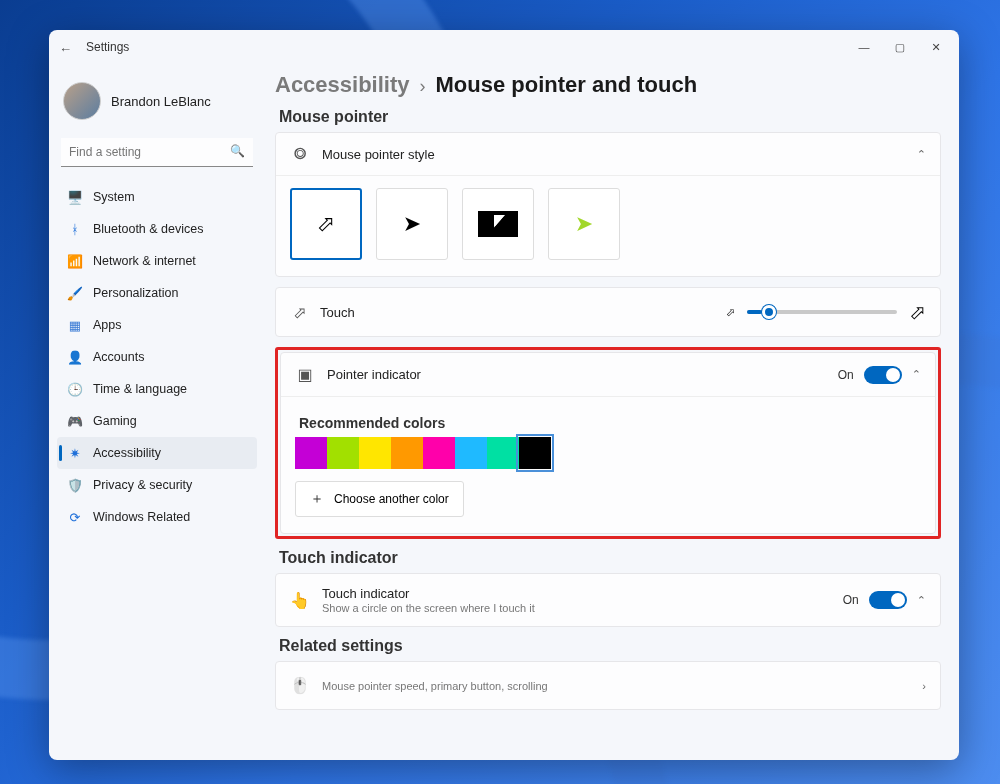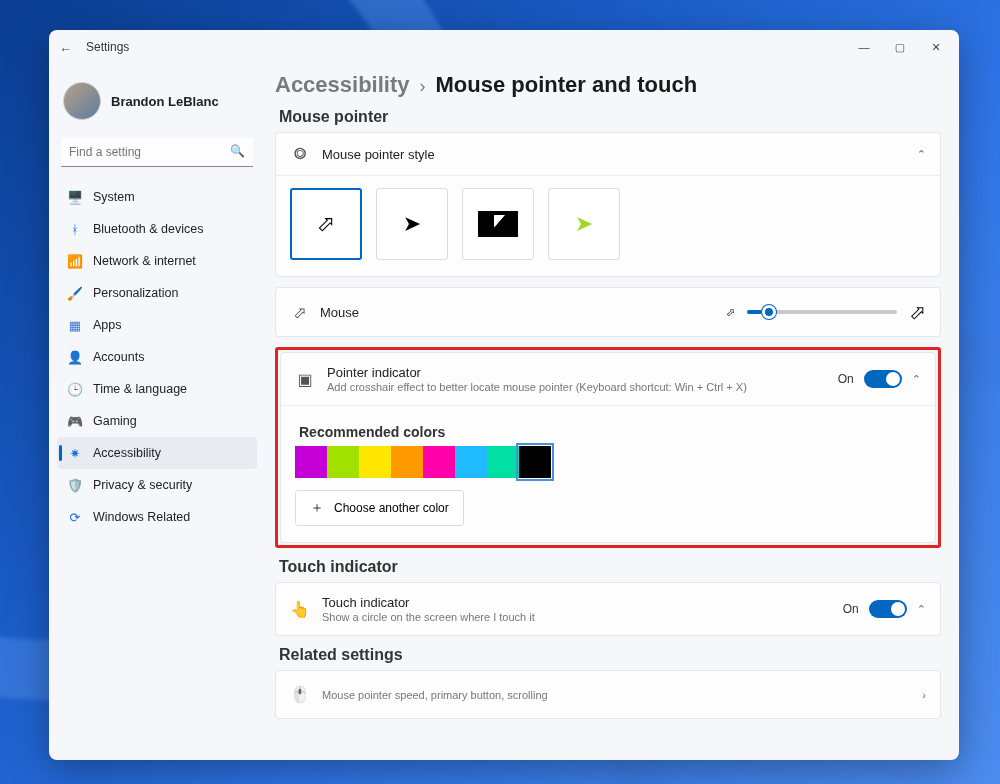--- a/index.html
+++ b/index.html
@@ -25,21 +25,21 @@
   .tb-left { display:flex; align-items:center; gap:14px;}
   .tb-back { font-size:13px; color:#444; cursor:pointer;}
   .tb-title { font-size:12px;}
   .tb-controls { display:flex; gap:2px;}
   .tb-btn { width:34px; height:28px; display:flex; align-items:center; justify-content:center; font-size:11px; color:#444; cursor:pointer;}
 
   .body { flex:1; display:flex; overflow:hidden;}
   .sidebar { width:216px; padding:8px 8px 8px 8px; display:flex; flex-direction:column;}
   .profile { display:flex; align-items:center; gap:10px; padding:10px 6px 18px 6px;}
   .avatar { width:38px; height:38px; border-radius:50%; background:linear-gradient(135deg,#b8a08a,#5c7da0); border:1px solid #ccc;}
-  .profile-name { font-size:13px; font-weight:700; color:#222;}
+  .profile-name { font-size:13px; font-weight:400; color:#222;}
   .search { position:relative; margin:0 4px 14px 4px;}
   .search input { width:100%; padding:7px 28px 7px 8px; border:none; border-bottom:1px solid #888; background:#fdfdfe; font-size:12px; outline:none;}
   .search-ico { position:absolute; right:8px; top:6px; color:#666; font-size:12px;}
 
   .nav { display:flex; flex-direction:column; gap:0px;}
   .nav-item { display:flex; align-items:center; gap:10px; padding:8px 10px; border-radius:4px; font-size:12.5px; color:#222; cursor:pointer;}
   .nav-item.active { background:#e8ecf2; position:relative;}
   .nav-item.active::before{content:"";position:absolute;left:2px;top:8px;bottom:8px;width:3px;background:#0067c0;border-radius:2px;}
   .nav-ico { width:16px; height:16px; display:inline-flex; align-items:center; justify-content:center; font-size:13px;}
 
@@ -214,38 +214,37 @@
                 <span class="cursor-custom">➤</span>
               </div>
           </div>
         </div>
       </div>
 
       <div class="card">
         <div class="size-row">
           <div class="size-label">
             <span class="row-ico">⬀</span>
-            <span class="row-title">Mouse</span>
+            <span class="row-title">Touch</span>
           </div>
           <div class="size-spacer"></div>
           <span class="size-small">⬀</span>
           <div class="slider">
               <div class="slider-thumb"></div>
             </div>
           <span class="size-big">⬀</span>
         </div>
       </div>
 
       <div class="highlight-box">
         <div class="card">
           <div class="card-row">
             <span class="row-ico">▣</span>
             <div class="row-text">
               <div class="row-title">Pointer indicator</div>
-              <div class="row-sub">Add crosshair effect to better locate mouse pointer (Keyboard shortcut: Win + Ctrl + X)</div>
             </div>
             <div class="row-right">
               <span>On</span>
               <div class="toggle"></div>
               <span class="chev">⌃</span>
             </div>
           </div>
           <div class="card-body">
             <div class="sub-label">Recommended colors</div>
             <div class="colors" id="colors">

